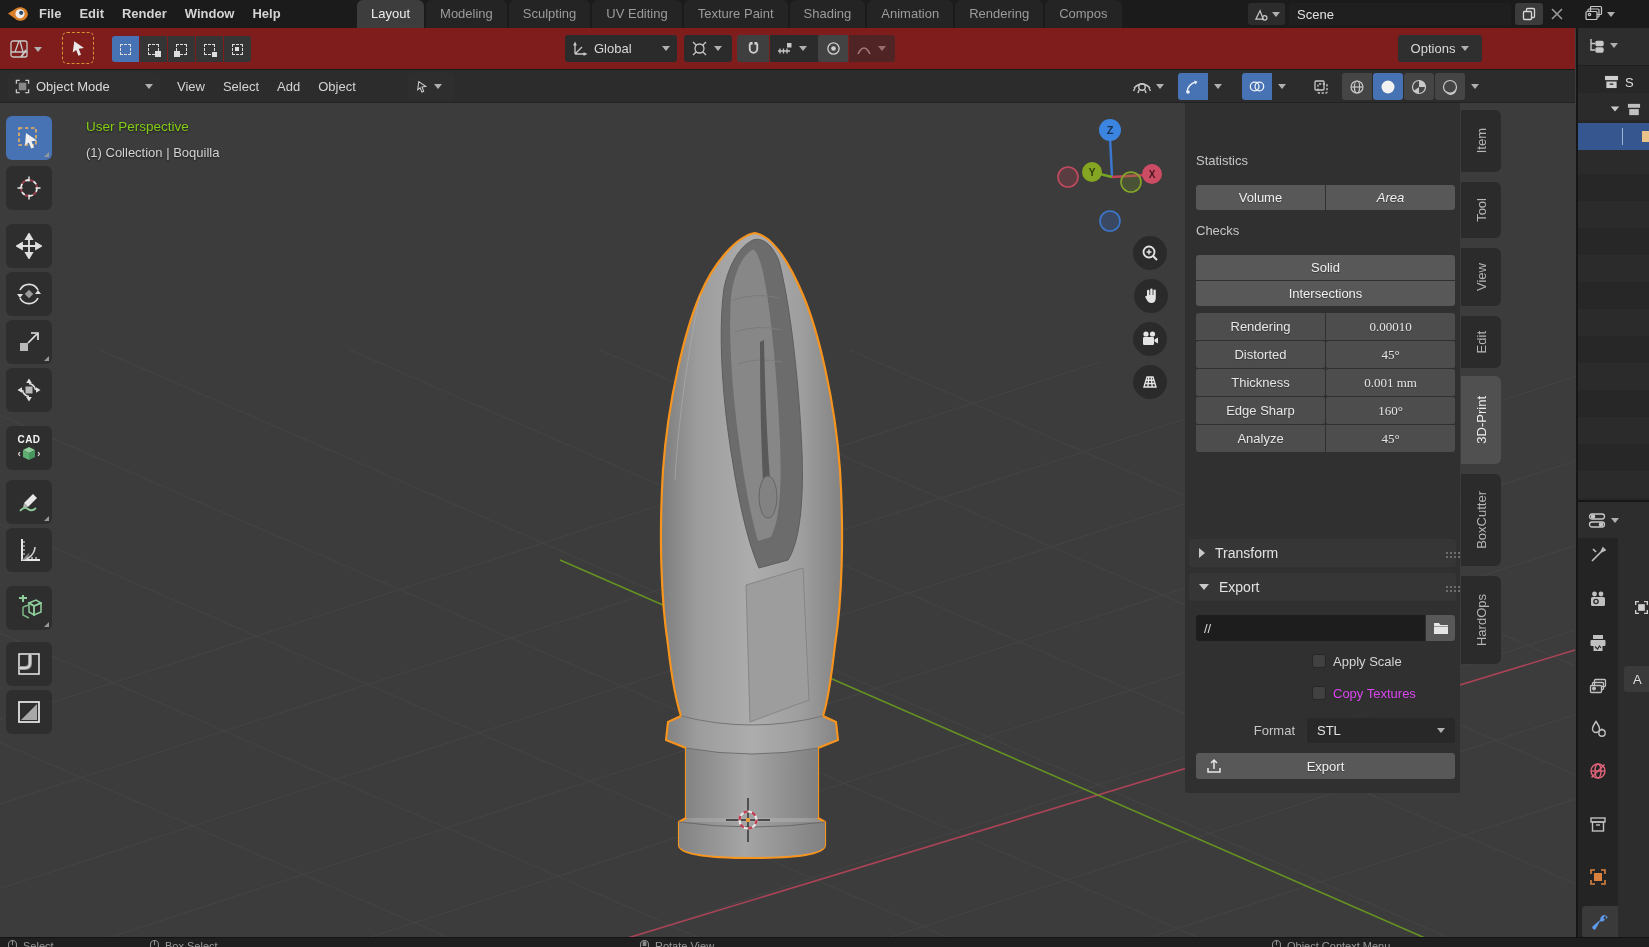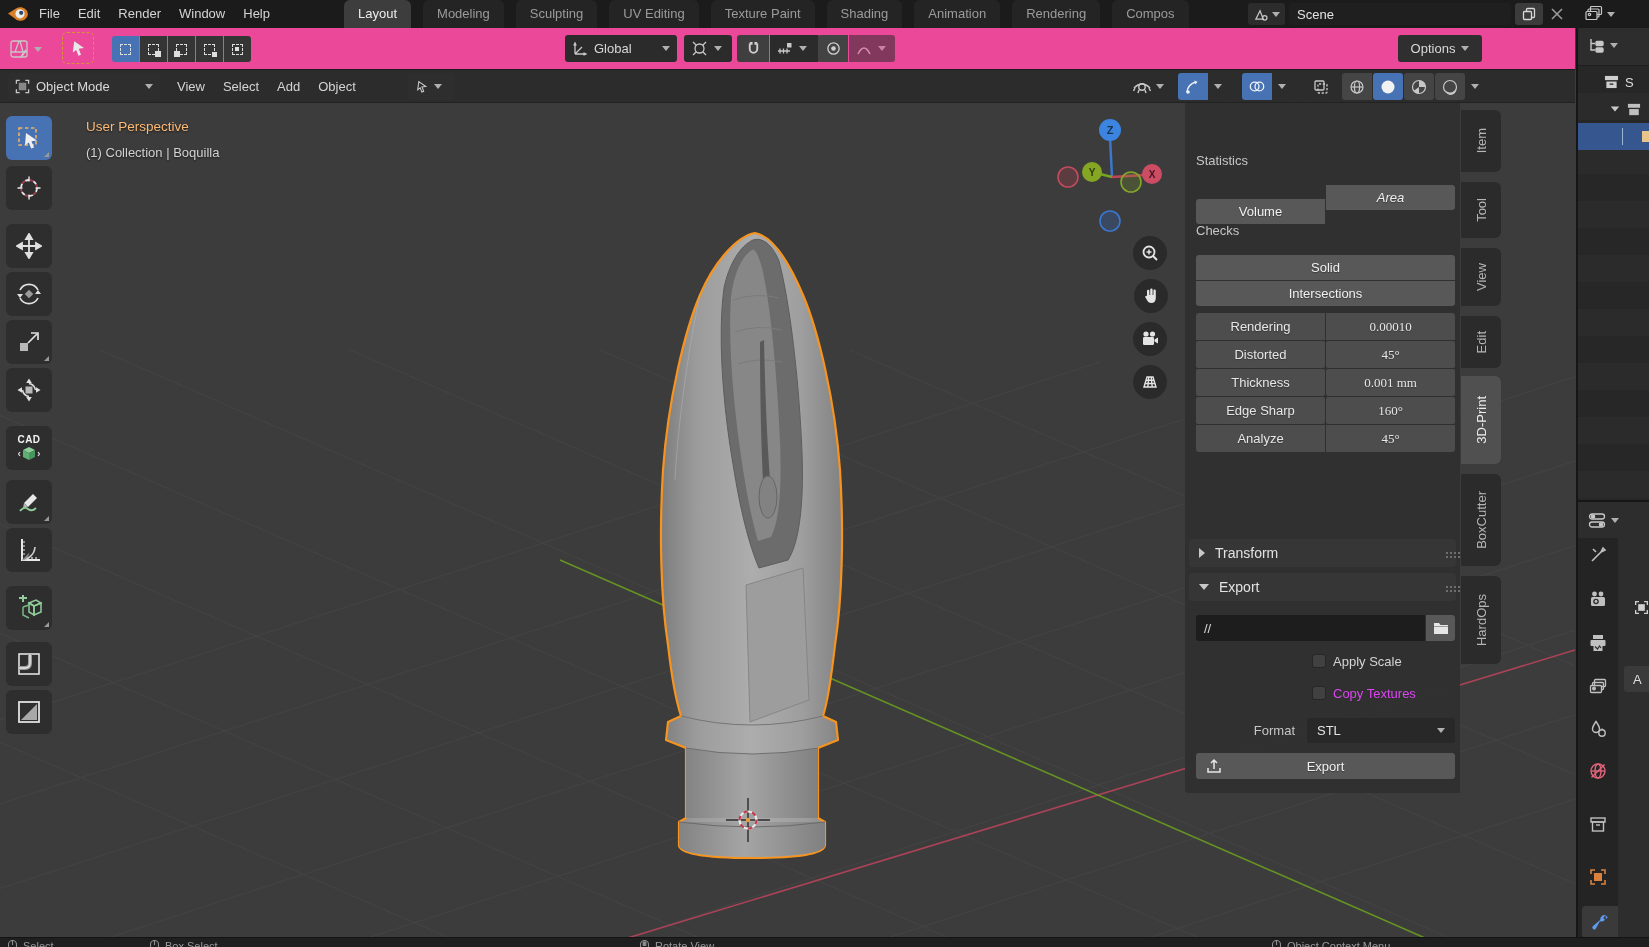--- a/index.html
+++ b/index.html
@@ -3,25 +3,25 @@
 <meta charset="utf-8">
 <style>
   html,body{margin:0;padding:0;background:#111;}
   *{box-sizing:border-box;font-family:"Liberation Sans","DejaVu Sans",sans-serif;}
   #app{position:relative;width:1649px;height:947px;overflow:hidden;background:#3c3c3c;color:#d0d0d0;font-size:13px;}
   .abs{position:absolute;}
   .row{display:flex;align-items:center;}
   
   #topbar{left:0;top:0;width:1649px;height:28px;background:#1b1b1b;z-index:30;}
   .menu-item{padding:0 9px;line-height:28px;color:#d4d4d4;font-size:13px;}
-  .ws-tabs{position:absolute;left:344px;top:0;height:28px;width:878px;overflow:hidden;display:flex;gap:12px;text-align:right;}
+  .ws-tabs{position:absolute;left:357px;top:0;height:28px;width:878px;overflow:hidden;display:flex;gap:2px;text-align:right;}
   .ws-tab{padding:0 14px;line-height:28px;background:#242424;color:#9b9b9b;border-radius:6px 6px 0 0;white-space:nowrap;}
   .ws-tab.active{background:#3d3d3d;color:#ececec;}
   
-  #toolsettings{left:0;top:28px;width:1575px;height:42px;background:#ec4899;border-bottom:1px solid #1a1a1a;z-index:25;}
+  #toolsettings{left:0;top:28px;width:1575px;height:42px;background:#7f1d1d;border-bottom:1px solid #1a1a1a;z-index:25;}
   #vpheader{left:0;top:70px;width:1575px;height:33px;background:#2c2c2c;border-bottom:1px solid #222;z-index:25;}
   .hbtn{display:flex;align-items:center;background:#2b2b2b;border-radius:3px;height:27px;padding:0 7px;gap:6px;color:#d8d8d8;}
   .chev{width:0;height:0;border-left:4px solid transparent;border-right:4px solid transparent;border-top:5px solid #b0b0b0;display:inline-block;}
   .tri-d{width:0;height:0;border-left:5px solid transparent;border-right:5px solid transparent;border-top:6px solid #c9c9c9;display:inline-block;}
   .tri-r{width:0;height:0;border-top:5px solid transparent;border-bottom:5px solid transparent;border-left:6px solid #c9c9c9;display:inline-block;}
   .modebtn{width:27px;height:26px;background:#353535;display:flex;align-items:center;justify-content:center;}
   .dsq{width:11px;height:11px;border:1px dashed #dedede;position:relative;}
   .dsq i{position:absolute;right:-3px;bottom:-3px;width:6px;height:6px;background:#dedede;}
   
   .tbtn{position:absolute;left:0;width:46px;height:44px;background:#2e2e2e;border-radius:6px;display:flex;align-items:center;justify-content:center;}
@@ -42,21 +42,21 @@
   .vtab span{writing-mode:vertical-rl;transform:rotate(180deg);font-size:13px;color:#b5b5b5;}
   .vtab.active{background:#505050;}
   .vtab.active span{color:#ececec;}
   
   #rightcol{left:1576px;top:28px;width:73px;height:909px;background:#282828;border-left:2px solid #161616;z-index:26;}
   .olrow{position:absolute;left:0;width:73px;height:26px;display:flex;align-items:center;}
   
   #statusbar{left:0;top:937px;width:1649px;height:10px;background:#1f1f1f;border-top:1px solid #141414;overflow:hidden;z-index:40;}
   .sbitem{position:absolute;top:2px;color:#9b9b9b;font-size:11px;white-space:nowrap;display:flex;gap:6px;align-items:center;}
   
-  .vp-overlay-text{position:absolute;color:#fdba74;text-shadow:0 1px 2px rgba(0,0,0,.6);z-index:15;}
+  .vp-overlay-text{position:absolute;color:#84cc16;text-shadow:0 1px 2px rgba(0,0,0,.6);z-index:15;}
   .navbtn{position:absolute;width:34px;height:34px;border-radius:17px;background:rgba(28,28,28,.55);display:flex;align-items:center;justify-content:center;z-index:15;}
   svg{display:block;}
 </style>
 </head>
 <body>
 
 <div id="app">
 
   <svg class="abs" style="left:0;top:103px;z-index:5;" width="1575" height="834" viewBox="0 103 1575 834">
     <defs>
@@ -178,21 +178,21 @@
   <div class="vp-overlay-text" style="left:86px;top:145px;font-size:13px;color:#d2d2d2;">(1) Collection | Boquilla</div>
 
   <div id="topbar" class="abs row">
     <span class="abs" style="left:7px;top:4px;">
       <svg width="21" height="20" viewBox="0 0 21 20">
           <path d="M1 9.5 L9 4.5 a7.5 6.8 0 1 1-1.5 9.8 Z" fill="#d87f28"></path>
           <circle cx="13" cy="9.8" r="4.6" fill="#ececec"></circle>
           <circle cx="14.2" cy="8.8" r="2.1" fill="#2a4a6a"></circle>
         </svg>
     </span>
-    <div class="row abs" style="left:30px;top:0;height:28px;">
+    <div class="row abs" style="left:30px;top:0;height:28px;font-weight:bold;">
       <span class="menu-item">File</span>
       <span class="menu-item">Edit</span>
       <span class="menu-item">Render</span>
       <span class="menu-item">Window</span>
       <span class="menu-item">Help</span>
     </div>
     <div class="ws-tabs">
       <div class="ws-tab active">Layout</div>
       <div class="ws-tab">Modeling</div>
       <div class="ws-tab">Sculpting</div>
@@ -511,21 +511,21 @@
     <div class="tbtn" style="top:576px;">
       <svg width="26" height="26" viewBox="0 0 26 26" fill="none" stroke="#e0e0e0" stroke-width="1.8">
           <rect x="3" y="3" width="20" height="20"></rect>
           <polygon points="21,5 21,21 5,21" fill="#a8a8a8" stroke="none"></polygon>
         </svg>
     </div>
   </div>
 
   <div id="npanel" class="abs">
     <div class="plabel" style="top:50px;">Statistics</div>
-    <div class="pbtn" style="left:11px;top:96px;width:129px;border-radius:3px 0 0 3px;">Volume</div>
+    <div class="pbtn" style="left:11px;top:82px;width:129px;border-radius:3px 0 0 3px;">Volume</div>
     <div class="pbtn" style="left:141px;top:82px;width:129px;border-radius:0 3px 3px 0;font-style:italic;">Area</div>
     <div class="plabel" style="top:120px;">Checks</div>
     <div class="pbtn" style="left:11px;top:152px;width:259px;border-radius:3px 3px 0 0;">Solid</div>
     <div class="pbtn" style="left:11px;top:178px;width:259px;border-radius:0 0 3px 3px;">Intersections</div>
 
     <div class="cellL" style="top:210px;border-radius:3px 0 0 0;">Rendering</div>
     <div class="cellR" style="top:210px;border-radius:0 3px 0 0;">0.00010</div>
     <div class="cellL" style="top:238px;">Distorted</div>
     <div class="cellR" style="top:238px;">45°</div>
     <div class="cellL" style="top:266px;">Thickness</div>

